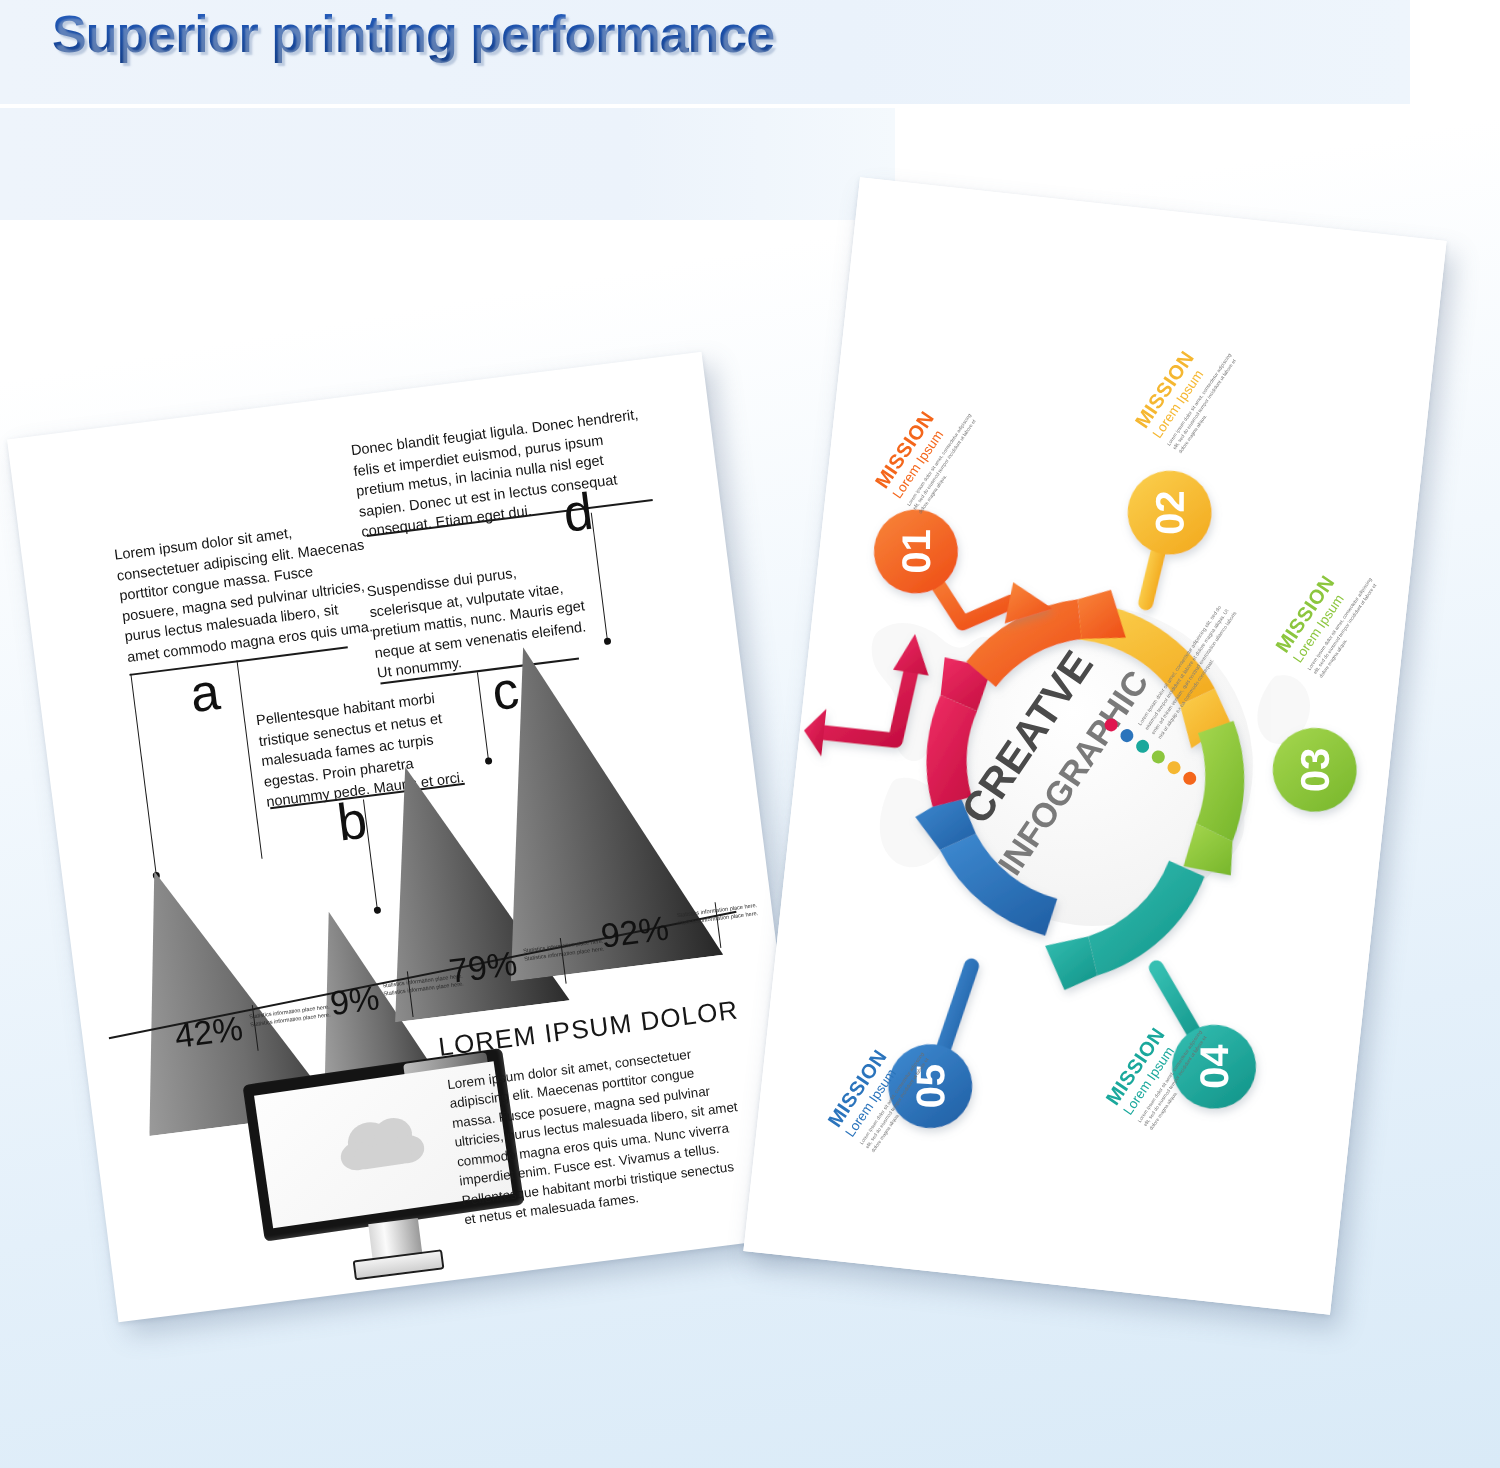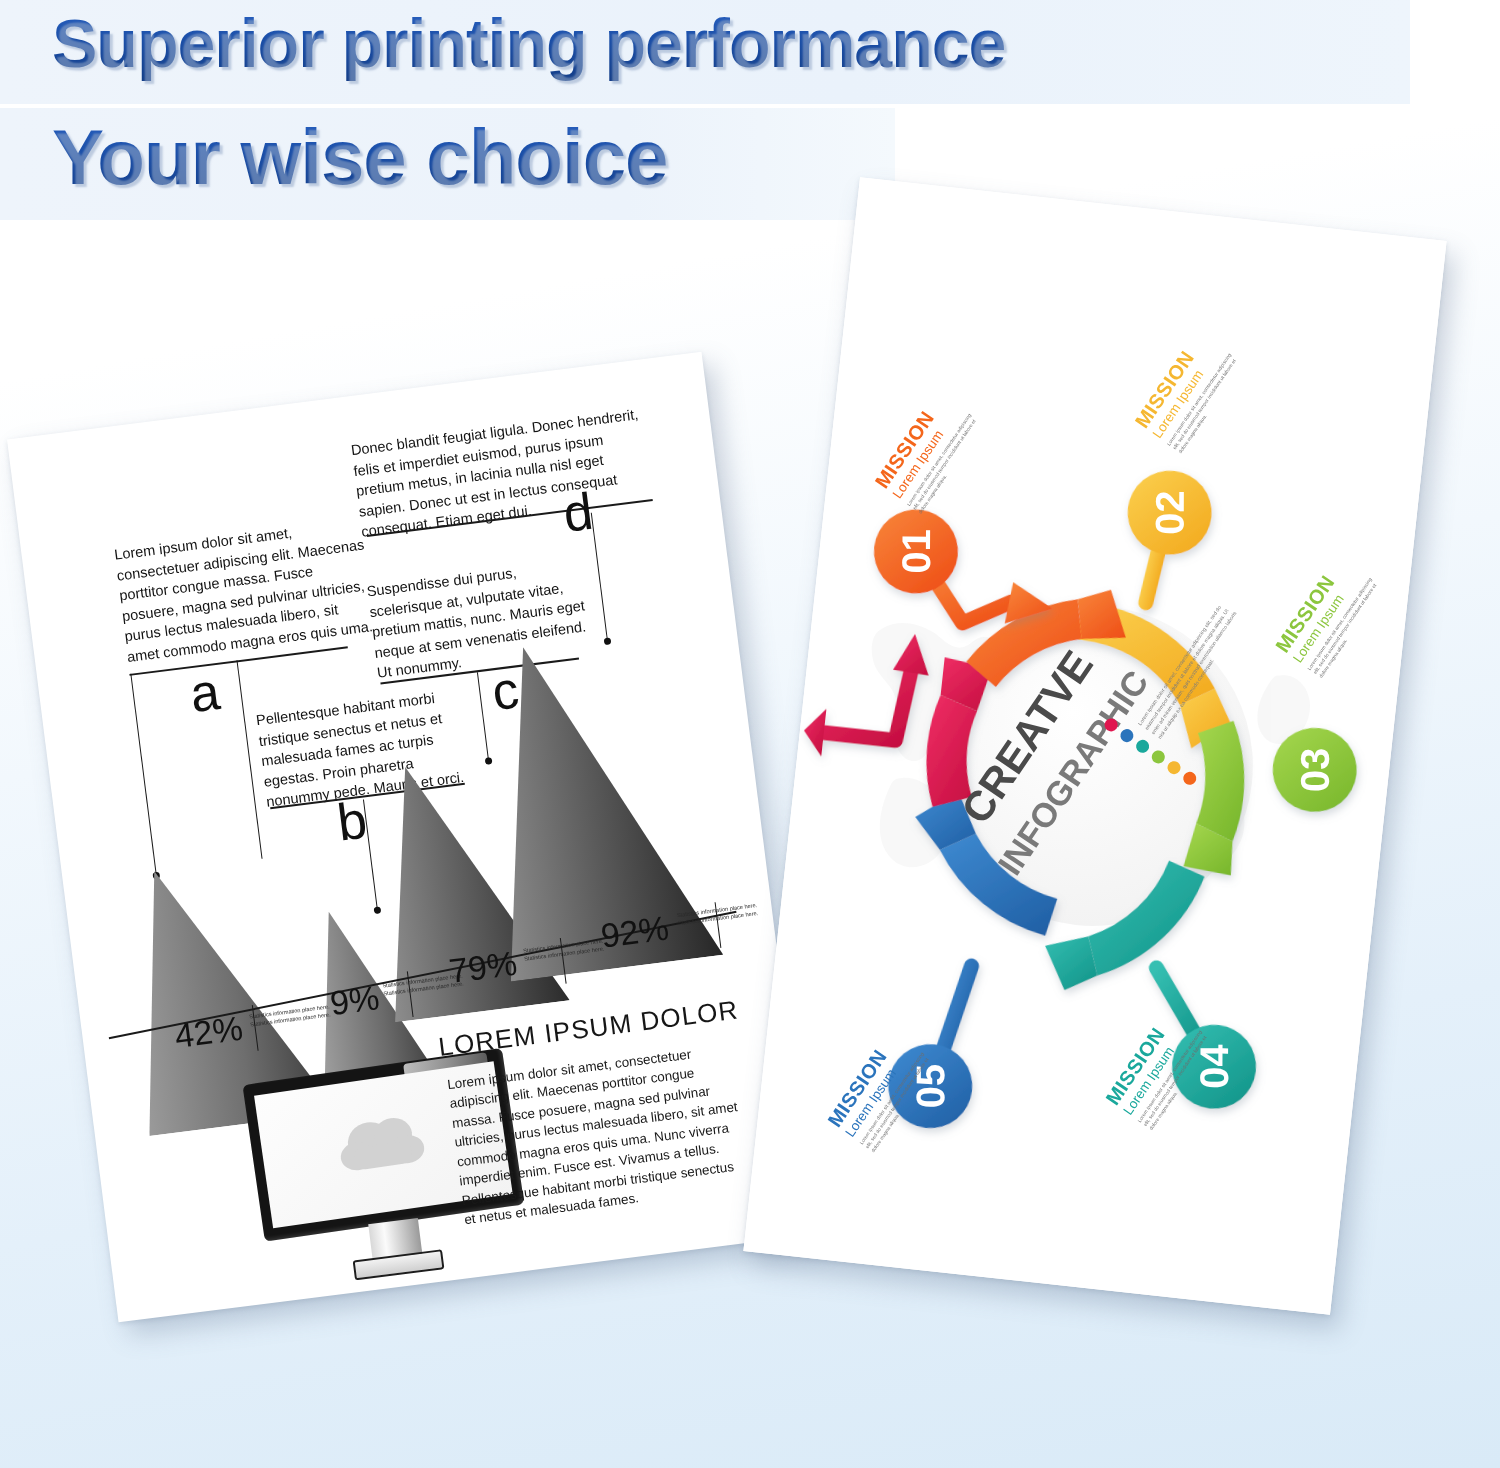--- a/index.html
+++ b/index.html
@@ -20,21 +20,21 @@
     background:linear-gradient(90deg,#eef4fb 0%,#ecf3fb 70%,#f4f9fd 100%);
   }
   .headline{
     position:absolute;left:52px;font-weight:bold;
     color:#1b4fa8;letter-spacing:-1px;
     text-shadow:3px 3px 2px rgba(150,170,200,.55);
     white-space:nowrap;
     background:linear-gradient(180deg,#2a63c4 0%,#1b4fa8 45%,#133d87 100%);
     -webkit-background-clip:text;background-clip:text;color:transparent;
   }
-  #hl1{top:4px;font-size:68px;}
+  #hl1{top:4px;font-size:52px;}
   #hl2{top:112px;font-size:78px;}
 
   
   .sheet{
     position:absolute;background:#ffffff;
     box-shadow:10px 14px 26px rgba(90,110,140,.30), 0 2px 5px rgba(90,110,140,.18);
   }
 
   
   #sheet-left{
@@ -93,21 +93,20 @@
   .ctr-body{position:absolute;font-size:5.2px;line-height:1.55;color:#7a7a7a;width:150px;}
 </style>
 </head>
 <body>
 
 <div class="stage">
 
   <div class="headline-band"></div>
   <div class="headline-band2"></div>
   <div class="headline" id="hl1">Superior printing performance</div>
-  <div class="headline" id="hl2">Your wise choice</div>
 
   <div class="sheet" id="sheet-left">
     <div class="inner">
 
       <div class="txtblk" style="left:92px;top:118px;width:250px;">Lorem ipsum dolor sit amet, consectetuer adipiscing elit. Maecenas porttitor congue massa. Fusce posuere, magna sed pulvinar ultricies, purus lectus malesuada libero, sit amet commodo magna eros quis uma.</div>
       <div class="ruleline" style="left:92px;top:248px;width:220px;"></div>
       <div class="vline" style="left:200px;top:248px;height:200px;"></div>
       <div class="letter" style="left:150px;top:250px;">a</div>
       <div class="dot" style="left:90px;top:448px;"></div>
       <div class="vline" style="left:93px;top:248px;height:203px;"></div>

